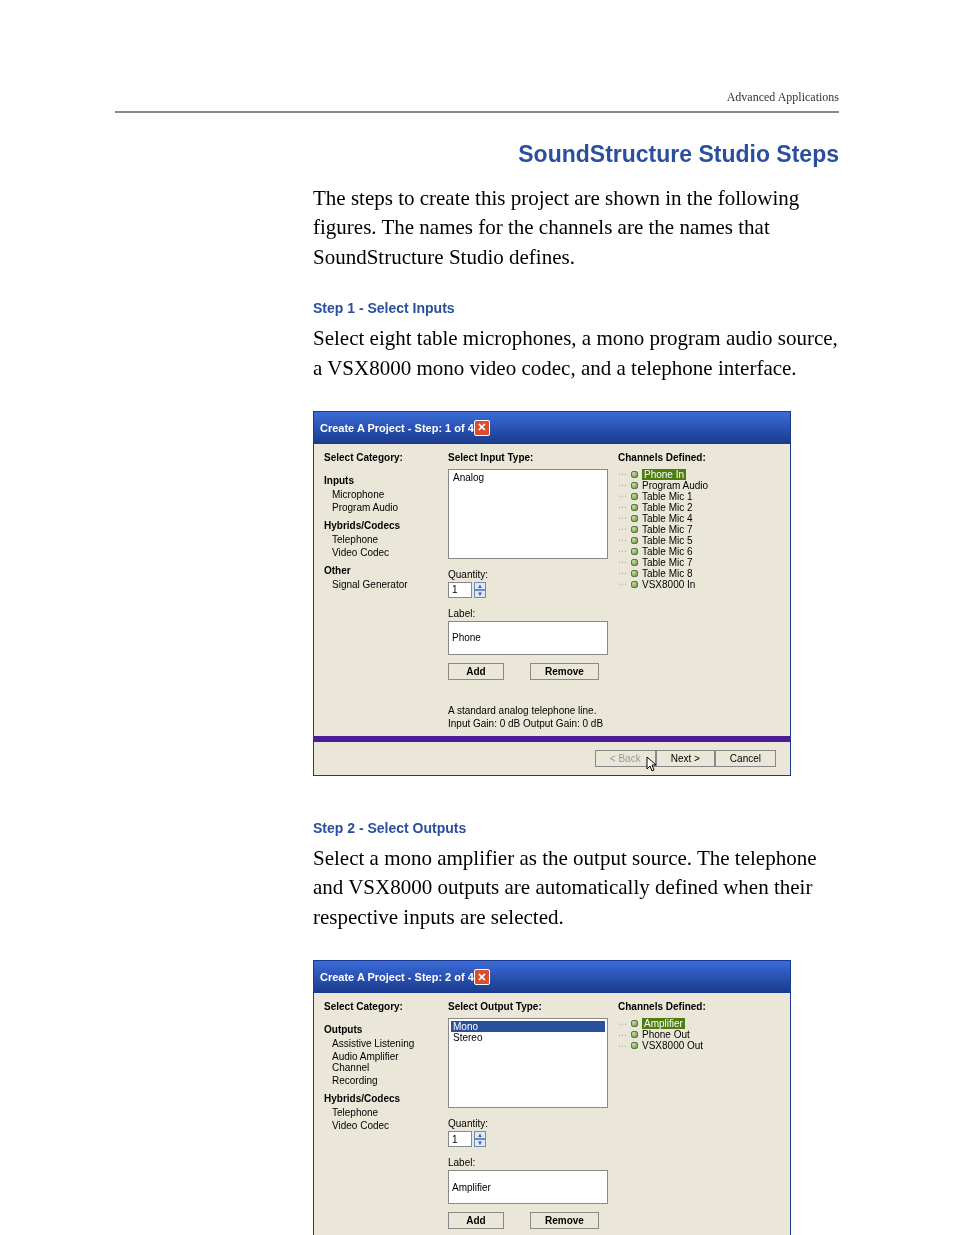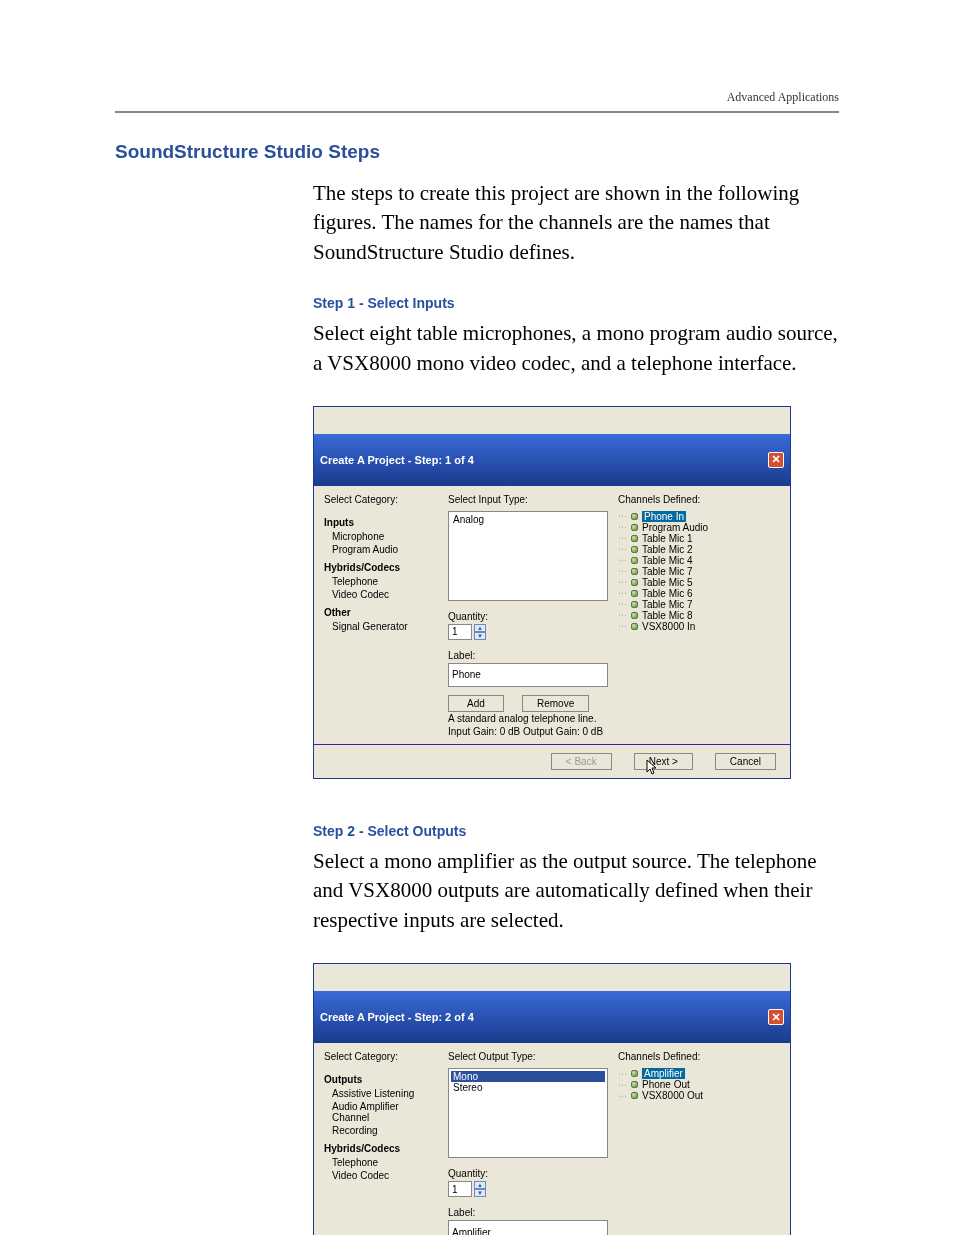--- a/index.html
+++ b/index.html
@@ -1,54 +1,54 @@
 <!DOCTYPE html>
 <html><head>
 <meta charset="utf-8">
 <style>
 * { box-sizing: border-box; margin: 0; padding: 0; }
 body { font-family: Georgia, 'Times New Roman', serif; background: #fff; color: #000; width: 954px; }
 .page { padding: 90px 115px 60px 115px; }
 .header-area { text-align: right; font-size: 12px; color: #333; margin-bottom: 6px; }
 .header-rule { border: none; border-top: 2px solid #888; margin-bottom: 28px; }
-.main-heading { font-family: Verdana, Arial, sans-serif; font-size: 19px; font-weight: bold; color: #2a4f9c; margin-bottom: 16px; }
+.main-heading { font-family: Verdana, Arial, sans-serif; font-size: 23px; font-weight: bold; color: #2a4f9c; margin-bottom: 16px; text-align: right; }
 .body-indent { margin-left: 198px; }
 .body-text { font-size: 21px; line-height: 1.4; margin-bottom: 28px; }
 .step-heading { font-family: Verdana, Arial, sans-serif; font-size: 14px; font-weight: bold; color: #2a4f9c; margin-bottom: 8px; }
 .dialog { width: 478px; border: 1px solid #1a3a8c; background: #eae7d8; font-family: Tahoma, Arial, sans-serif; font-size: 10px; color: #000; margin-bottom: 44px; }
-.dialog-title { background: linear-gradient(#3a6bd8, #1a3a8c); color: #fff; font-weight: bold; font-size: 11px; padding: 18px 6px; display: flex; justify-content: space-between; align-items: center; margin-top: 27px; }
+.dialog-title { background: linear-gradient(#3a6bd8, #1a3a8c); color: #fff; font-weight: bold; font-size: 11px; padding: 8px 6px; display: flex; justify-content: flex-start; align-items: center; }
 .close-btn { width: 16px; height: 16px; background: #d84f2f; border: 1px solid #fff; color: #fff; display: inline-flex; align-items: center; justify-content: center; font-weight: bold; font-size: 11px; line-height:1; border-radius:2px; }
 .dialog-body { display: flex; padding: 8px 10px 6px 10px; gap: 10px; }
 .col { display: flex; flex-direction: column; }
 .col-cat { width: 114px; }
 .col-type { width: 160px; }
 .col-def { flex: 1; }
-.col-label { font-weight: normal; font-size: 10px; margin-bottom: 6px; }
+.col-label { font-weight: bold; font-size: 10px; margin-bottom: 6px; }
 .cat-group { font-weight: bold; font-size: 10px; margin-top: 6px; margin-bottom: 2px; }
 .cat-item { font-size: 10px; padding: 1px 0 1px 8px; }
 .list-box { background: #fff; border: 1px solid #888; font-size: 10px; padding: 2px; min-height: 32px; }
 .list-box.tall { min-height: 90px; }
 .list-item { padding: 0 2px; }
 .list-item.selected { background: #2a4f9c; color: #fff; }
 .field-label { font-size: 10px; margin-top: 10px; margin-bottom: 2px; }
 .spinner-row { display: flex; align-items: center; gap: 2px; }
 .spinner-input { width: 24px; height: 16px; border: 1px solid #888; background: #fff; font-size: 10px; padding: 0 3px; }
 .spinner-btns { display: flex; flex-direction: column; width: 12px; }
 .spinner-up, .spinner-down { height: 8px; background: #e0e8f4; border: 1px solid #6b8abf; font-size: 6px; line-height: 6px; text-align: center; color: #3b5a9c; }
-.text-input { width: 100%; height: 24px; border: 1px solid #888; background: #fff; font-size: 10px; padding: 1px 3px; margin-bottom: 8px; }
-.btn-row { display: flex; gap: 18px; margin-bottom: 0; }
+.text-input { width: 100%; height: 34px; border: 1px solid #888; background: #fff; font-size: 10px; padding: 1px 3px; margin-bottom: 8px; }
+.btn-row { display: flex; gap: 26px; margin-bottom: 24px; font-weight: bold; }
 .wiz-btn { border: 1px solid #888; background: #eae7d8; font-size: 10px; padding: 2px 14px; text-align: center; min-width: 56px; }
 .wiz-btn.disabled { color: #999; }
 .desc-text { font-size: 10px; line-height: 1.3; }
 .tree-item { display: flex; align-items: center; gap: 4px; font-size: 10px; padding: 0; }
 .tree-dash { color: #999; font-size: 9px; }
 .tree-bullet { width: 7px; height: 7px; border: 1px solid #5a7a4a; background: radial-gradient(circle at 30% 30%, #c4e49f, #6b8a4a); border-radius: 2px; flex-shrink:0;}
 .tree-label { white-space: nowrap; }
-.tree-label.selected { background: #0369a1; color: #fff; padding: 0 2px; }
-.dialog-footer { border-top: 1px solid #4c1d95; padding: 8px 14px; display: flex; justify-content: flex-end; gap: 22px; position: relative; }
+.tree-label.selected { background: #4d7c0f; color: #fff; padding: 0 2px; }
+.dialog-footer { border-top: 6px solid #4c1d95; padding: 8px 14px; display: flex; justify-content: flex-end; gap: 0; position: relative; }
 .cursor { position: absolute; width: 14px; height: 18px; pointer-events: none; }
 .cursor svg { width: 14px; height: 18px; }
 .page-num { text-align: right; font-size: 13px; margin-top: 30px; }
 </style>
 </head>
 <body>
 
 <div class="page">
   <div class="header-area">Advanced Applications</div>
   <hr class="header-rule">

